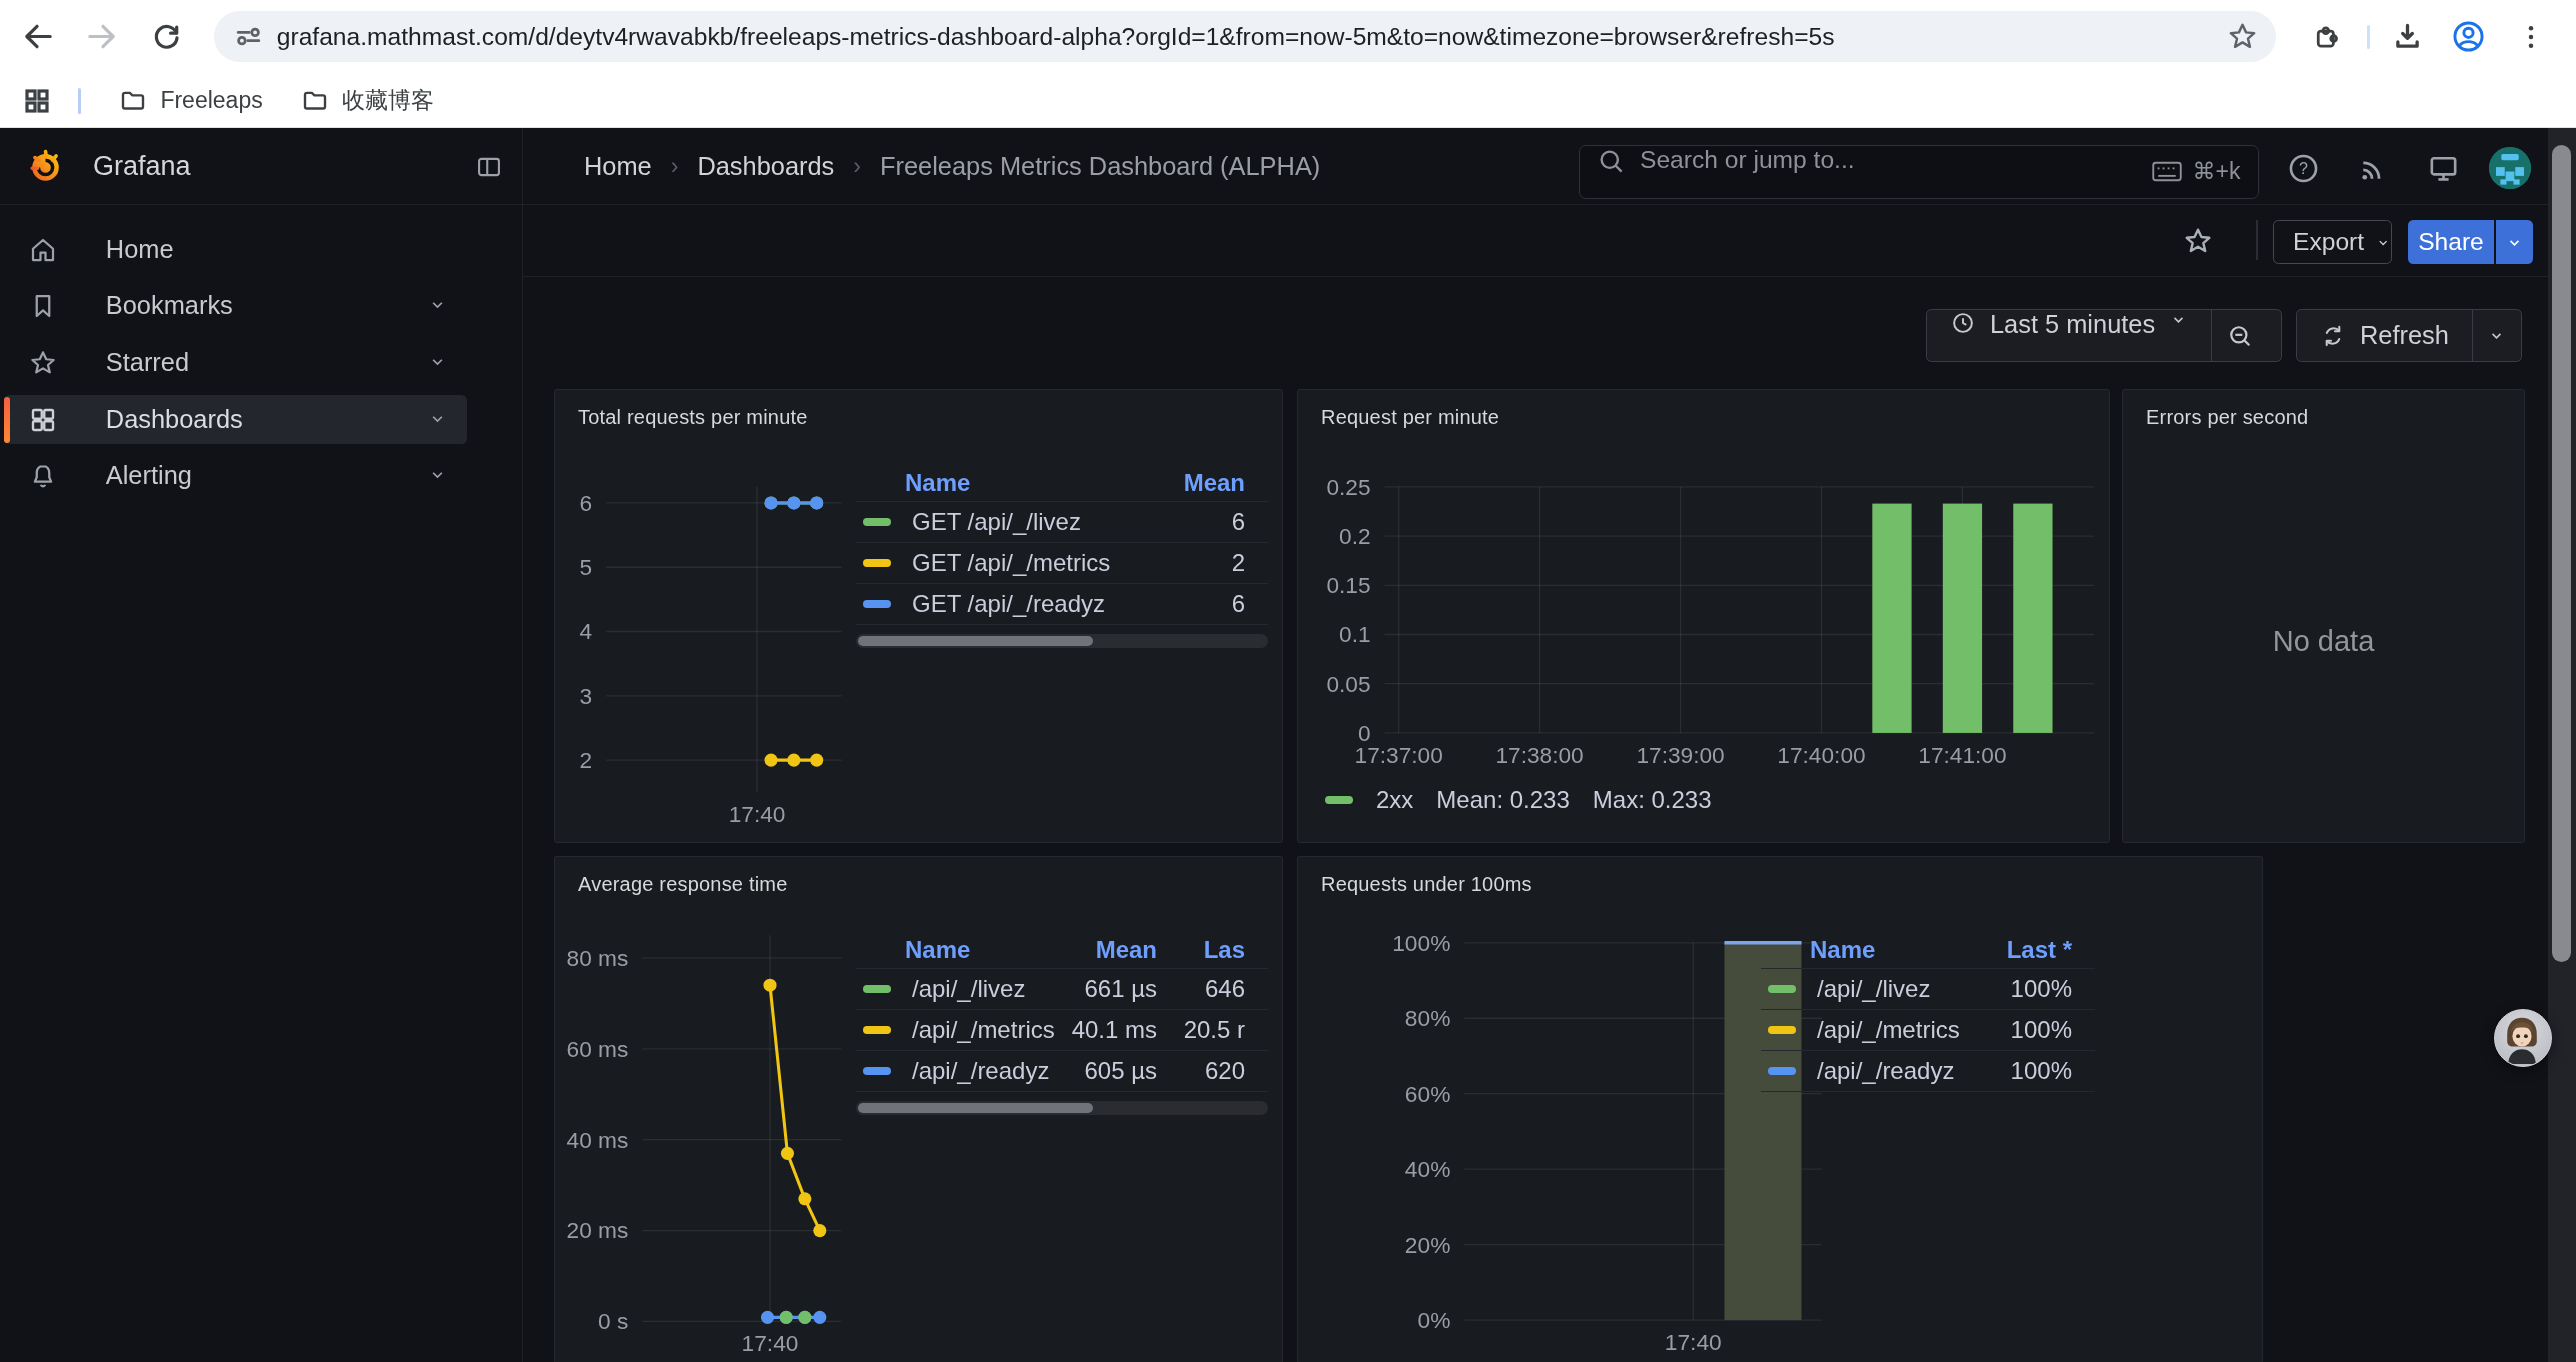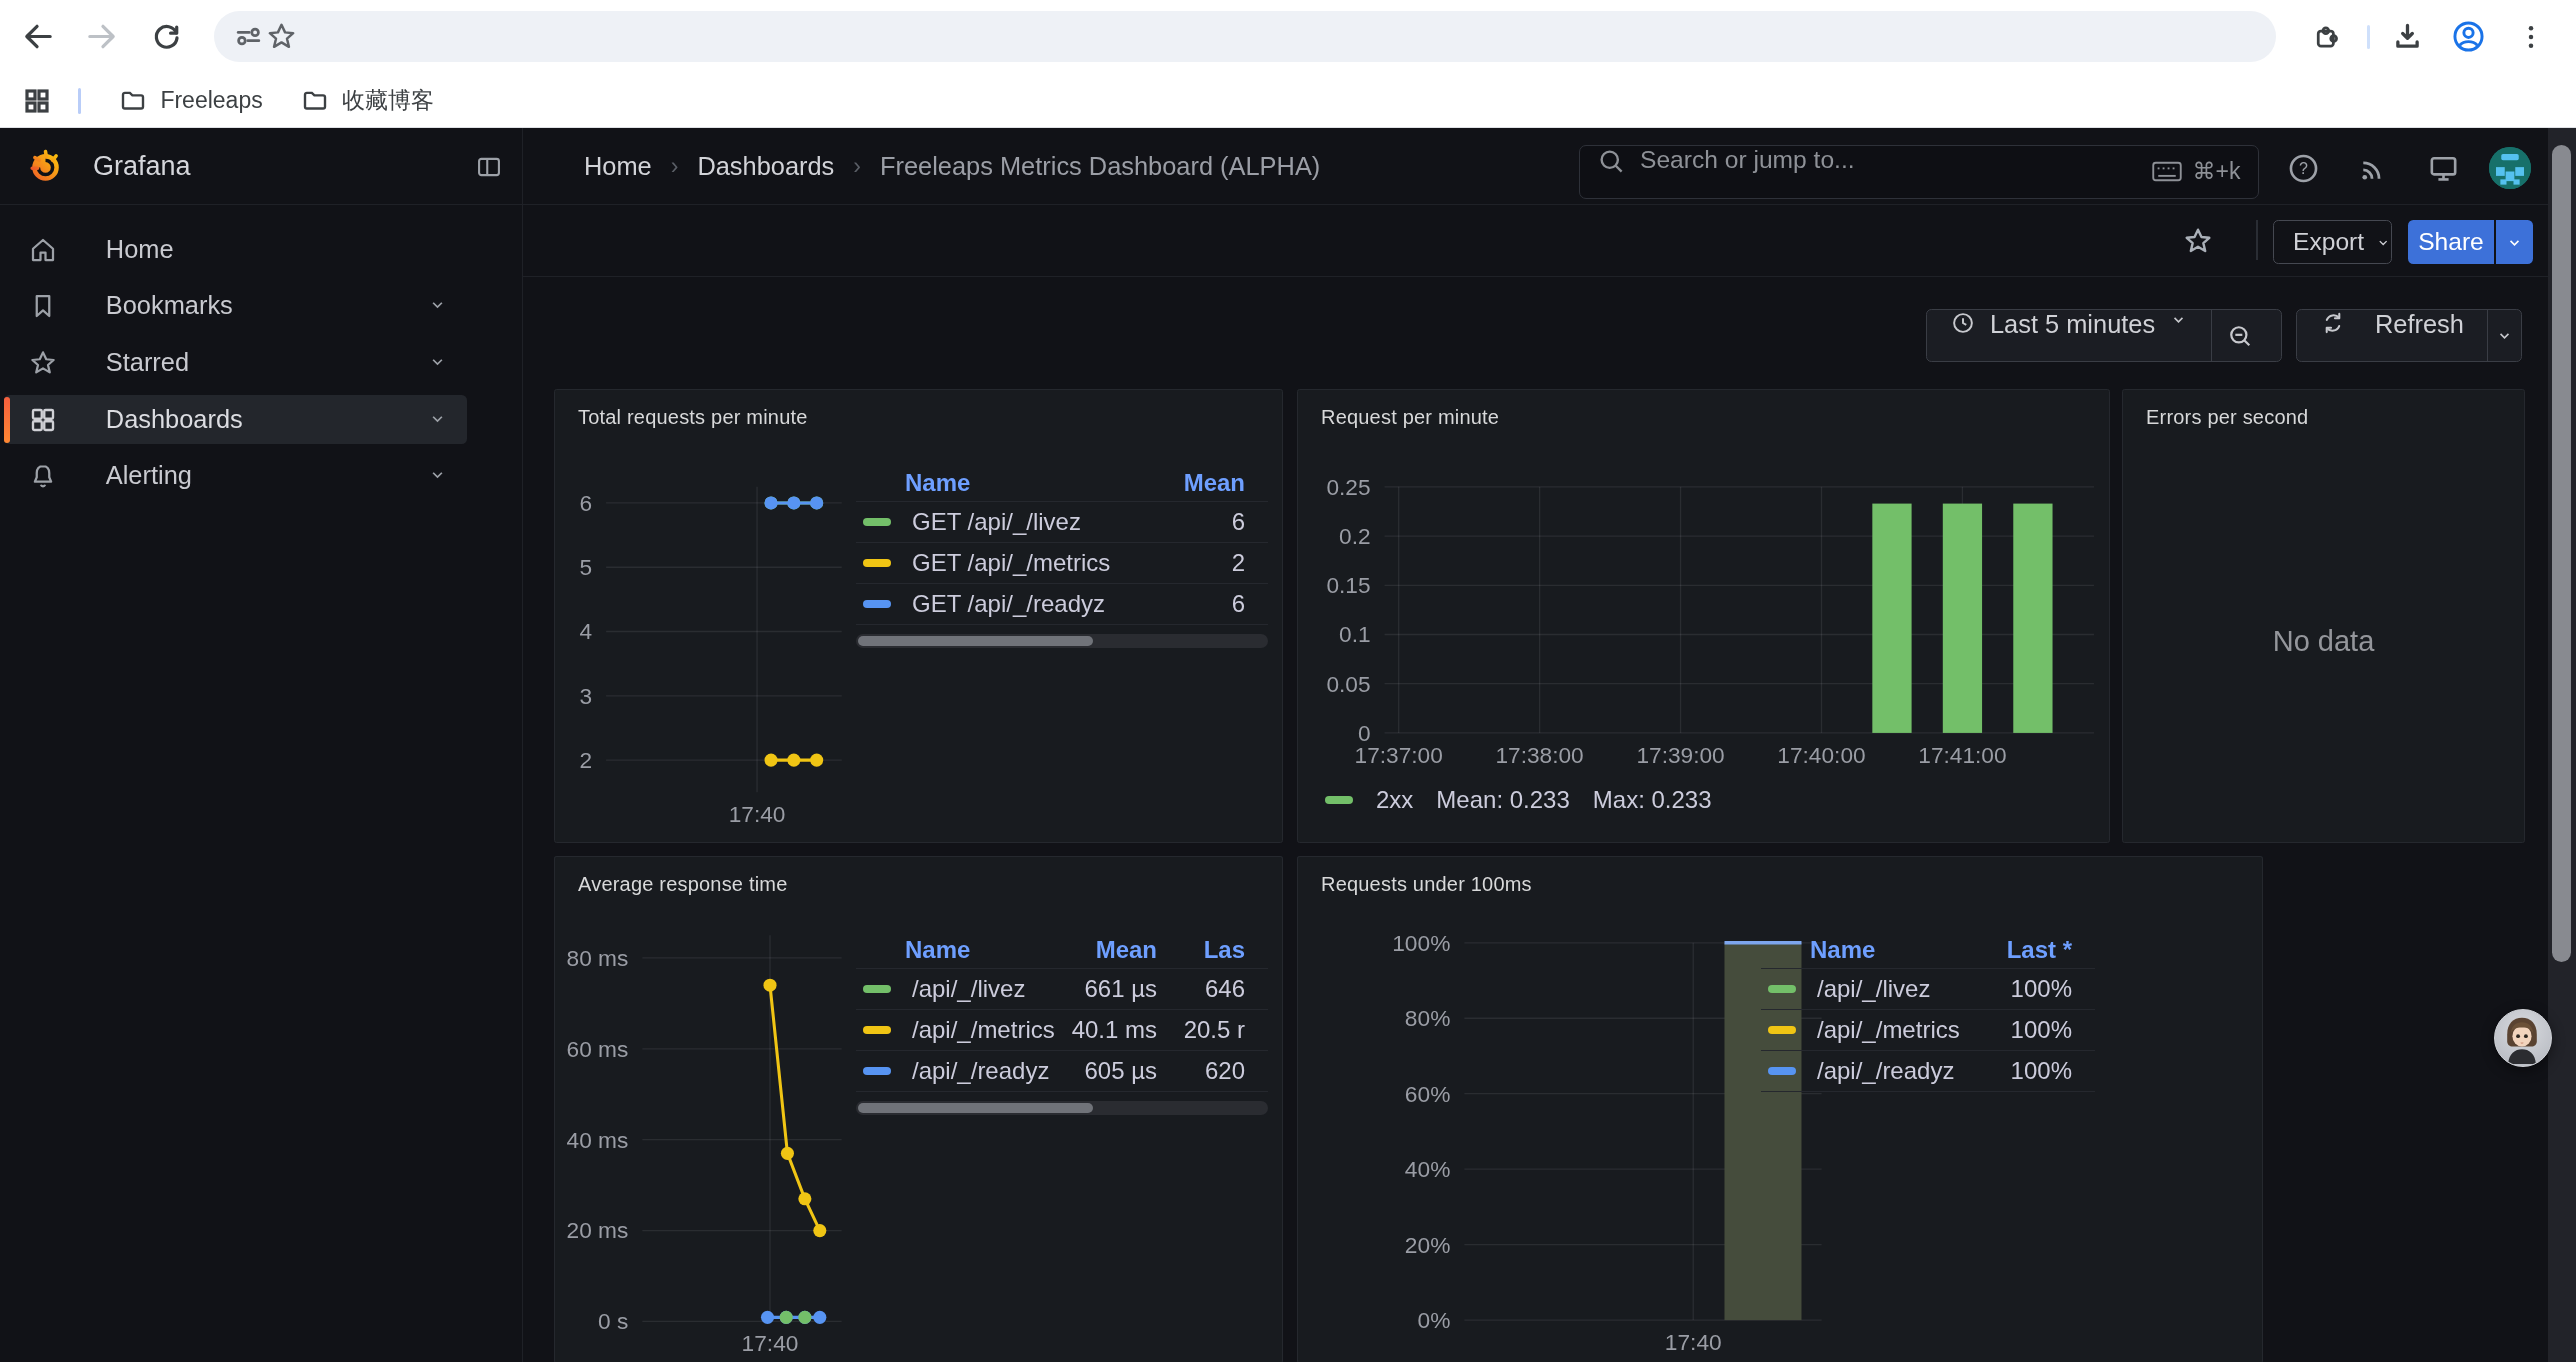--- a/index.html
+++ b/index.html
@@ -98,20 +98,21 @@
   </div>
   <div id="urlbar">
     <svg width="33" height="33" viewBox="0 0 24 24" style="margin-left:17.5px">
         <g stroke="#5f6368" stroke-width="2" fill="none" stroke-linecap="round">
           <line x1="4.5" y1="9" x2="12.5" y2="9"></line>
           <circle cx="16.8" cy="9" r="2.4"></circle>
           <line x1="19.5" y1="15" x2="11.5" y2="15"></line>
           <circle cx="7.2" cy="15" r="2.4"></circle>
         </g>
       </svg>
+    <div id="urltext">grafana.mathmast.com/d/deytv4rwavabkb/freeleaps-metrics-dashboard-alpha?orgId=1&amp;from=now-5m&amp;to=now&amp;timezone=browser&amp;refresh=5s</div>
     <svg width="33" height="33" viewBox="0 0 24 24" style="margin-right:17.5px;flex:0 0 auto">
         <polygon points="12,3.5 14.6,9 20.5,9.6 16,13.6 17.4,19.5 12,16.3 6.6,19.5 8,13.6 3.5,9.6 9.4,9" fill="none" stroke="#5f6368" stroke-width="1.8" stroke-linejoin="round"></polygon>
       </svg>
   </div>
   <div class="chrome-btn" style="left:2302px">
     <svg width="33" height="33" viewBox="0 0 24 24">
         <g fill="none" stroke="#3c4043" stroke-width="2">
           <rect x="6" y="8" width="11" height="11" rx="2"></rect>
           <circle cx="11.5" cy="7.8" r="2.1"></circle>
           <circle cx="17.2" cy="13.5" r="2.1"></circle>
@@ -367,21 +368,21 @@
       <svg width="28" height="28" viewBox="0 0 24 24">
           <g fill="none" stroke="#c7c8cd" stroke-width="1.9">
             <circle cx="11" cy="11" r="6.5"></circle>
             <line x1="8" y1="11" x2="14" y2="11"></line>
             <line x1="15.8" y1="15.8" x2="20" y2="20"></line>
           </g>
         </svg>
     </div>
   </div>
   <div class="tgroup" style="left:1773px;width:226px">
-    <div style="display:flex;align-items:flex-start;gap:29px;padding:0 23px;height:100%">
+    <div style="display:flex;align-items:center;gap:14px;padding:0 23px;height:100%">
       <svg width="26" height="26" viewBox="0 0 24 24">
           <g fill="none" stroke="#c7c8cd" stroke-width="1.9" stroke-linecap="round" stroke-linejoin="round">
             <path d="M6.3 9.2A6.6 6.6 0 0 1 17.6 7.4"></path>
             <path d="M17.8 3.6v4h-4"></path>
             <path d="M17.7 14.8A6.6 6.6 0 0 1 6.4 16.6"></path>
             <path d="M6.2 20.4v-4h4"></path>
           </g>
         </svg>
       <span>Refresh</span>
     </div>

